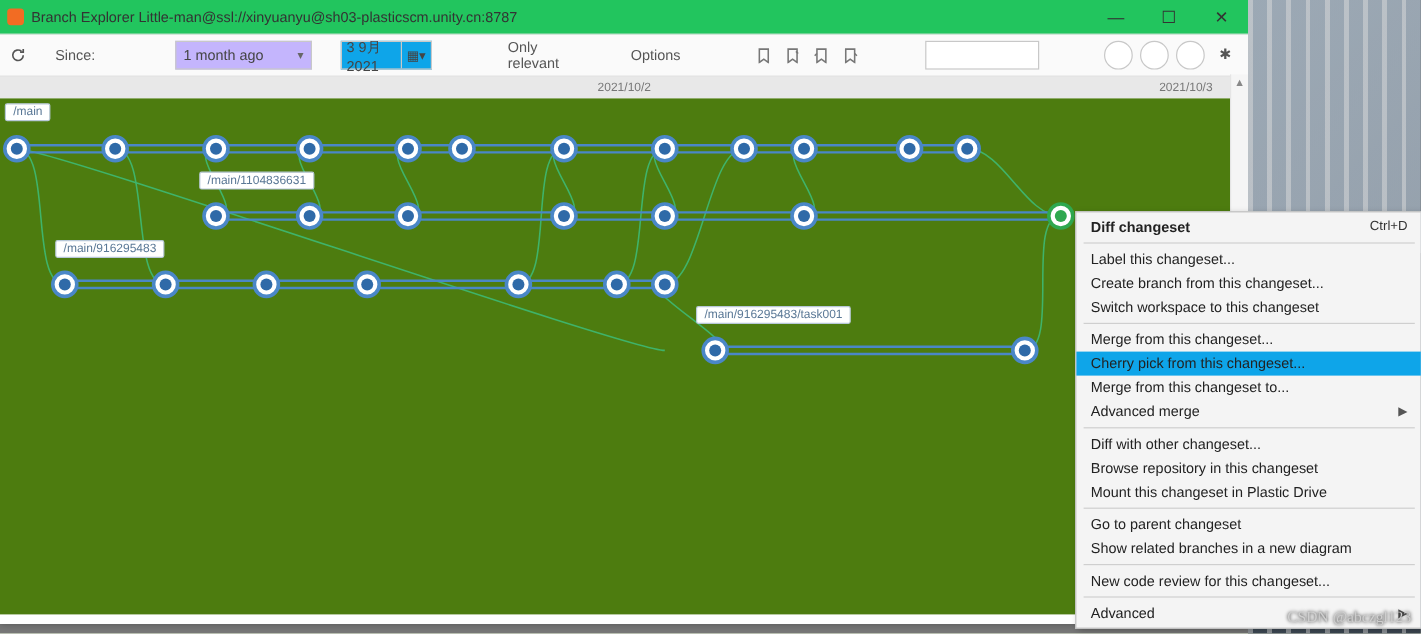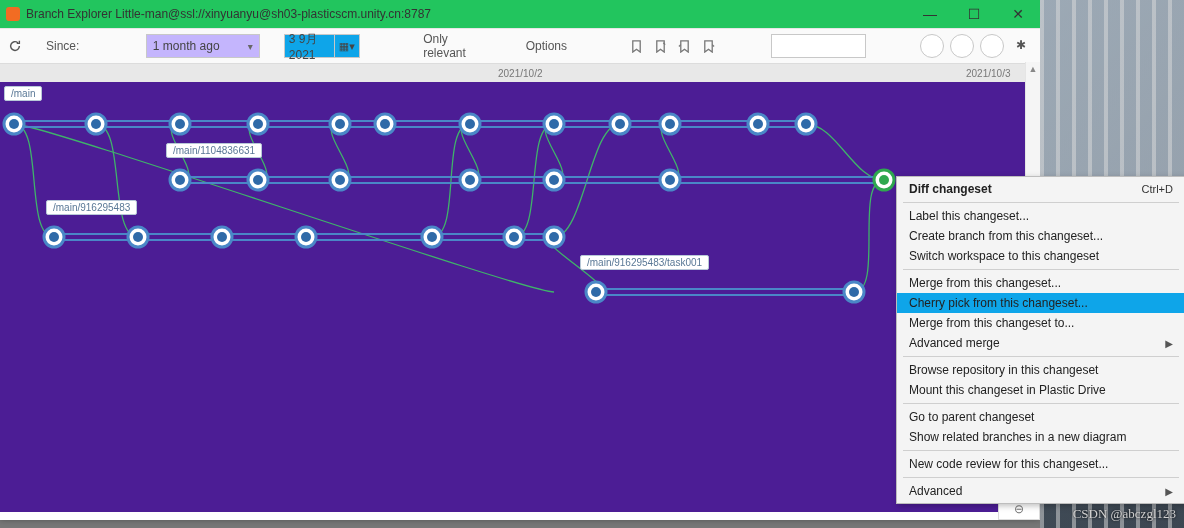--- a/index.html
+++ b/index.html
@@ -19,21 +19,21 @@
   .combo .chev{font-size:10px;color:#666;margin-left:6px}
   .datebox{display:flex;align-items:center;height:22px;border:1px solid #c8c8c8;background:#0ea5e9;padding:0 4px;font-size:12px;color:#444;gap:6px}
   .datebox .dropseg{display:flex;align-items:center;border-left:1px solid #c8c8c8;padding-left:4px;height:100%}
   .tb-text{color:#555}
   .searchbox{height:22px;width:120px;border:1px solid #c8c8c8;background:#fff}
   .navicons{display:flex;gap:6px}
   .navicons .sq{width:22px;height:22px;border:1px solid #c8c8c8;border-radius:50%;background:#fff}
   .navicons .gear{width:22px;height:22px;display:flex;align-items:center;justify-content:center;color:#555}
   .datestrip{height:18px;background:#e8e8e8;display:flex;align-items:center;font-size:10px;color:#777;position:relative}
   .datestrip span{position:absolute}
-  .canvas{position:relative;height:430px;background:#4c1d95;overflow:hidden}
+  .canvas{position:relative;height:430px;background:#4d7c0f;overflow:hidden}
   .branch-label{position:absolute;background:#fff;border:1px solid #b8c8d8;border-radius:2px;padding:1px 6px;font-size:10px;color:#5a7896}
   .scroll-v{position:absolute;right:0;top:62px;bottom:0;width:14px;background:#f5f5f5;border-left:1px solid #e5e5e5}
   .scroll-v .arrow{height:14px;display:flex;align-items:center;justify-content:center;font-size:9px;color:#888}
   .zoom-widget{position:absolute;right:0;bottom:0;width:40px;height:46px;background:#fff;border:1px solid #dcdcdc}
   .zoom-widget div{height:50%;display:flex;align-items:center;justify-content:center;color:#777;font-size:12px}
   .zoom-widget div:first-child{border-bottom:1px solid #dcdcdc}
   .ctx{position:absolute;left:896px;top:176px;width:288px;background:#f4f4f4;border:1px solid #bdbdbd;box-shadow:2px 2px 6px rgba(0,0,0,.25);padding:2px 0;z-index:50;font-size:12px}
   .ctx .item{display:flex;align-items:center;height:20px;padding:0 12px;color:#222;white-space:nowrap}
   .ctx .item .lbl{flex:1}
   .ctx .item .shortcut{color:#333;font-size:11px}
@@ -258,20 +258,23 @@
       </div>
       <div class="item">
         <span class="lbl">Merge from this changeset to...</span>
       </div>
       <div class="item">
         <span class="lbl">Advanced merge</span>
         <span class="sub">▶</span>
       </div>
       <div class="sep"></div>
       <div class="item">
+        <span class="lbl">Diff with other changeset...</span>
+      </div>
+      <div class="item">
         <span class="lbl">Browse repository in this changeset</span>
       </div>
       <div class="item">
         <span class="lbl">Mount this changeset in Plastic Drive</span>
       </div>
       <div class="sep"></div>
       <div class="item">
         <span class="lbl">Go to parent changeset</span>
       </div>
       <div class="item">

